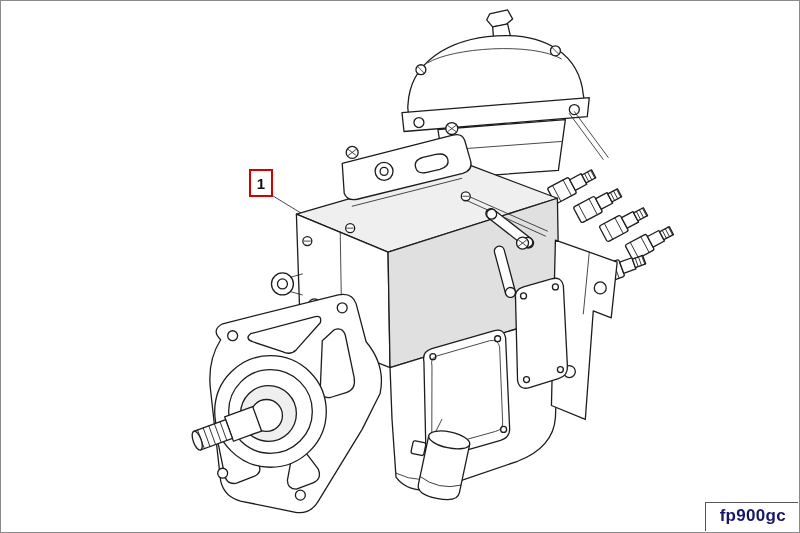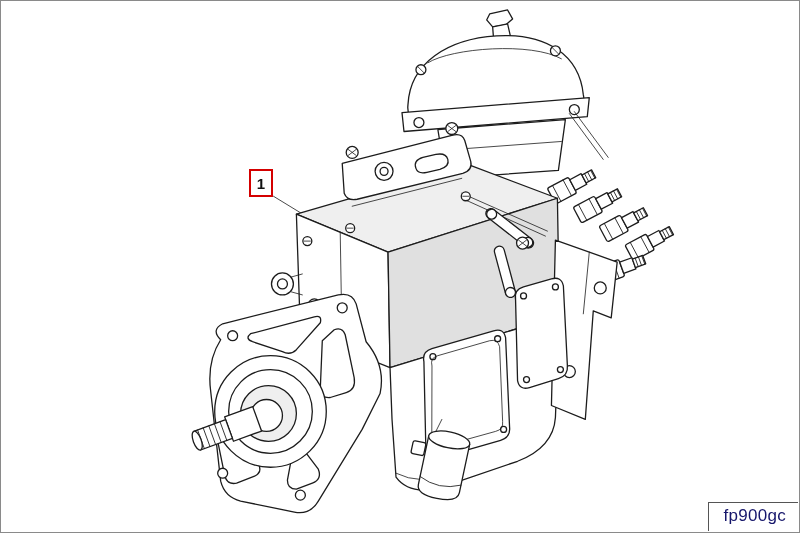--- a/index.html
+++ b/index.html
@@ -35,21 +35,21 @@
     font-size: 15px; font-weight: bold; color: #111;
     cursor: pointer;
   }
   .part-code {
     position: absolute;
     right: 1px; bottom: 1px;
     border-left: 1px solid #555;
     border-top: 1px solid #555;
     background: #fff;
     padding: 3px 12px 5px 14px;
-    font-size: 17px; font-weight: normal; color: #16166b;
+    font-size: 17px; font-weight: bold; color: #16166b;
     letter-spacing: 0.3px;
   }
 </style>
 </head>
 <body>
 
 <div id="stage">
 
   <svg id="pump-svg" viewBox="0 0 800 533" xmlns="http://www.w3.org/2000/svg">
 

